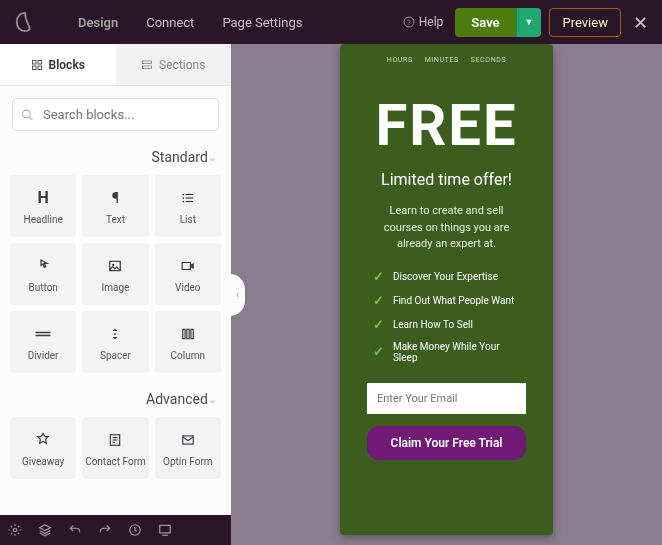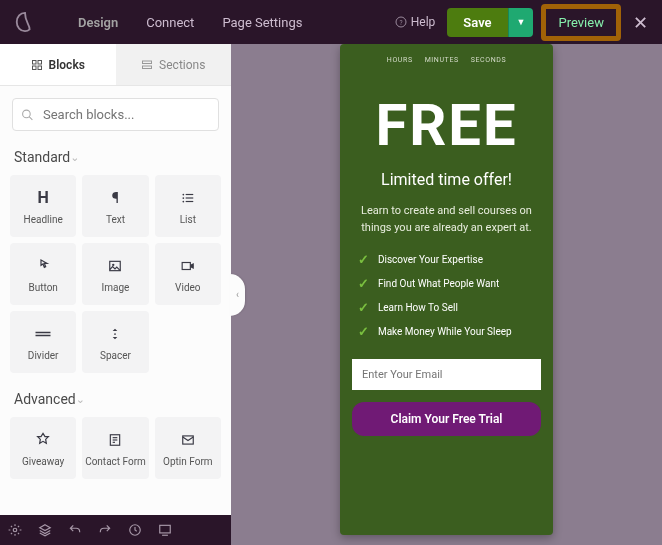--- a/index.html
+++ b/index.html
@@ -6,42 +6,42 @@
 body{width:662px;height:545px;overflow:hidden;background:#8b7d8f;display:flex;flex-direction:column}
 .topbar{height:44px;background:#2a1529;display:flex;align-items:center;padding:0 14px;color:#cdbccf}
 .logo{width:22px;height:22px;margin-right:28px}
 .nav-item{font-size:13px;padding:0 14px;cursor:pointer}
 .nav-item.active{color:#a3a3a3;font-weight:600}
 .topbar-right{margin-left:auto;display:flex;align-items:center;gap:8px}
 .help{font-size:12px;display:flex;align-items:center;gap:4px;margin-right:4px}
 .save-wrap{display:flex}
 .save-btn{background:#4d7c0f;color:#fff;border:none;padding:7px 16px;font-size:13px;font-weight:600;border-radius:4px 0 0 4px;cursor:pointer}
 .save-dd{background:#1fa971;color:#fff;border:none;border-left:1px solid rgba(0,0,0,.2);padding:7px 8px;border-radius:0 4px 4px 0;cursor:pointer;font-size:9px}
-.preview-btn{background:transparent;border:5px solid #a16207;color:#86efac;padding:6px 12px;font-size:13px;border-radius:4px;cursor:pointer}
+.preview-btn{background:transparent;border:1px solid #a16207;color:#fef9c3;padding:6px 12px;font-size:13px;border-radius:4px;cursor:pointer}
 .close-btn{background:none;border:none;color:#cdbccf;font-size:18px;margin-left:4px;cursor:pointer}
 .workspace{flex:1;display:flex;min-height:0}
 .sidebar{width:231px;background:#fcfcfc;display:flex;flex-direction:column;position:relative}
 .tabs{display:flex;border-bottom:1px solid #e6e6e6;height:42px}
 .tab{flex:1;display:flex;align-items:center;justify-content:center;gap:6px;font-size:12px;color:#888;cursor:pointer;background:#f1f1f1}
 .tab.active{background:#fff;color:#333;font-weight:600}
 .search-wrap{padding:12px}
 .search{position:relative}
 .search input{width:100%;padding:8px 10px 8px 30px;border:1px solid #e0e0e0;border-radius:4px;font-size:13px}
 .search-icon{position:absolute;left:9px;top:50%;transform:translateY(-50%);color:#aaa}
-.section-head{display:flex;justify-content:flex-start;align-items:center;padding:6px 14px;font-size:14px;color:#4a4a4a;cursor:pointer}
+.section-head{display:flex;justify-content:flex-end;align-items:center;padding:6px 14px;font-size:14px;color:#4a4a4a;cursor:pointer}
 .chev{color:#bbb;font-size:11px}
 .grid{display:grid;grid-template-columns:repeat(3,1fr);gap:6px;padding:4px 10px 12px}
 .block{background:#f3f3f4;border-radius:4px;height:62px;display:flex;flex-direction:column;align-items:center;justify-content:center;gap:6px;cursor:grab}
 .block-icon{color:#3a3a45;height:20px;display:flex;align-items:center}
 .block-label{font-size:10px;color:#555}
 .collapse-handle{position:absolute;right:-14px;top:50%;transform:translateY(-50%);width:15px;height:42px;background:#fcfcfc;border-radius:0 21px 21px 0;display:flex;align-items:center;justify-content:center;color:#999;font-size:10px;cursor:pointer;box-shadow:1px 0 2px rgba(0,0,0,.1)}
 .bottombar{height:30px;background:#2a1529;display:flex;align-items:center;padding:0 8px;gap:16px;color:#a798a8}
 .bottombar span{cursor:pointer;display:flex;align-items:center}
 .canvas{flex:1;padding:0 50px 10px;overflow:hidden;display:flex;justify-content:center}
-.phone{width:213px;background:#3b5e1f;border-radius:4px;padding:10px 12px 18px;color:#fff;text-align:center;display:flex;flex-direction:column;gap:10px;box-shadow:0 3px 10px rgba(0,0,0,.3)}
+.phone{width:213px;background:#3b5e1f;border-radius:4px;padding:10px 27px 18px;color:#fff;text-align:center;display:flex;flex-direction:column;gap:10px;box-shadow:0 3px 10px rgba(0,0,0,.3)}
 .timer-labels{display:flex;justify-content:center;gap:12px;font-size:7px;letter-spacing:.6px;color:#d4dbc9;margin-top:2px}
 .big{font-size:58px;font-weight:700;letter-spacing:2px;line-height:1;margin:22px 0 6px}
 .subhead{font-size:16px;font-weight:400;margin-bottom:4px}
 .desc{font-size:11px;line-height:1.5;padding:0 6px;color:#e8edde}
 .bullets{text-align:left;padding:6px 6px 4px;display:flex;flex-direction:column;gap:9px}
 .bullet{display:flex;align-items:center;gap:9px;font-size:10px}
 .check{color:#7abf3f;font-weight:bold;font-size:13px}
 .email-input{width:100%;padding:9px 10px;border:none;border-radius:0;font-size:11px;color:#888;margin-top:6px}
 .cta{width:100%;padding:10px;background:#701a75;border:none;color:#fff;font-size:12px;font-weight:600;border-radius:12px;margin-top:2px}
 .sidebar-scroll{flex:1;overflow:hidden}
@@ -178,20 +178,30 @@
           </div>
         <div class="block">
             <span class="block-icon">
               <svg width="14" height="18" viewBox="0 0 24 24">
                 <path d="M12 3l-4 4h8l-4-4zM12 21l-4-4h8l-4 4z" fill="#3a3a45"></path>
                 <circle cx="12" cy="12" r="1.5" fill="#3a3a45"></circle>
               </svg>
             </span>
             <span class="block-label">Spacer</span>
           </div>
+        <div class="block">
+            <span class="block-icon">
+              <svg width="16" height="14" viewBox="0 0 24 24">
+                <rect x="3" y="4" width="4" height="16" fill="none" stroke="#3a3a45" stroke-width="2"></rect>
+                <rect x="10" y="4" width="4" height="16" fill="none" stroke="#3a3a45" stroke-width="2"></rect>
+                <rect x="17" y="4" width="4" height="16" fill="none" stroke="#3a3a45" stroke-width="2"></rect>
+              </svg>
+            </span>
+            <span class="block-label">Column</span>
+          </div>
       </div>
       <div class="section-head">
         <span>Advanced</span>
         <span class="chev">⌄</span>
       </div>
       <div class="grid">
         <div class="block">
             <span class="block-icon">
               <svg width="16" height="16" viewBox="0 0 24 24">
                 <path d="M12 2l3 5h5l-4 4 1 6-5-3-5 3 1-6-4-4h5z" fill="none" stroke="#3a3a45" stroke-width="1.8"></path>

